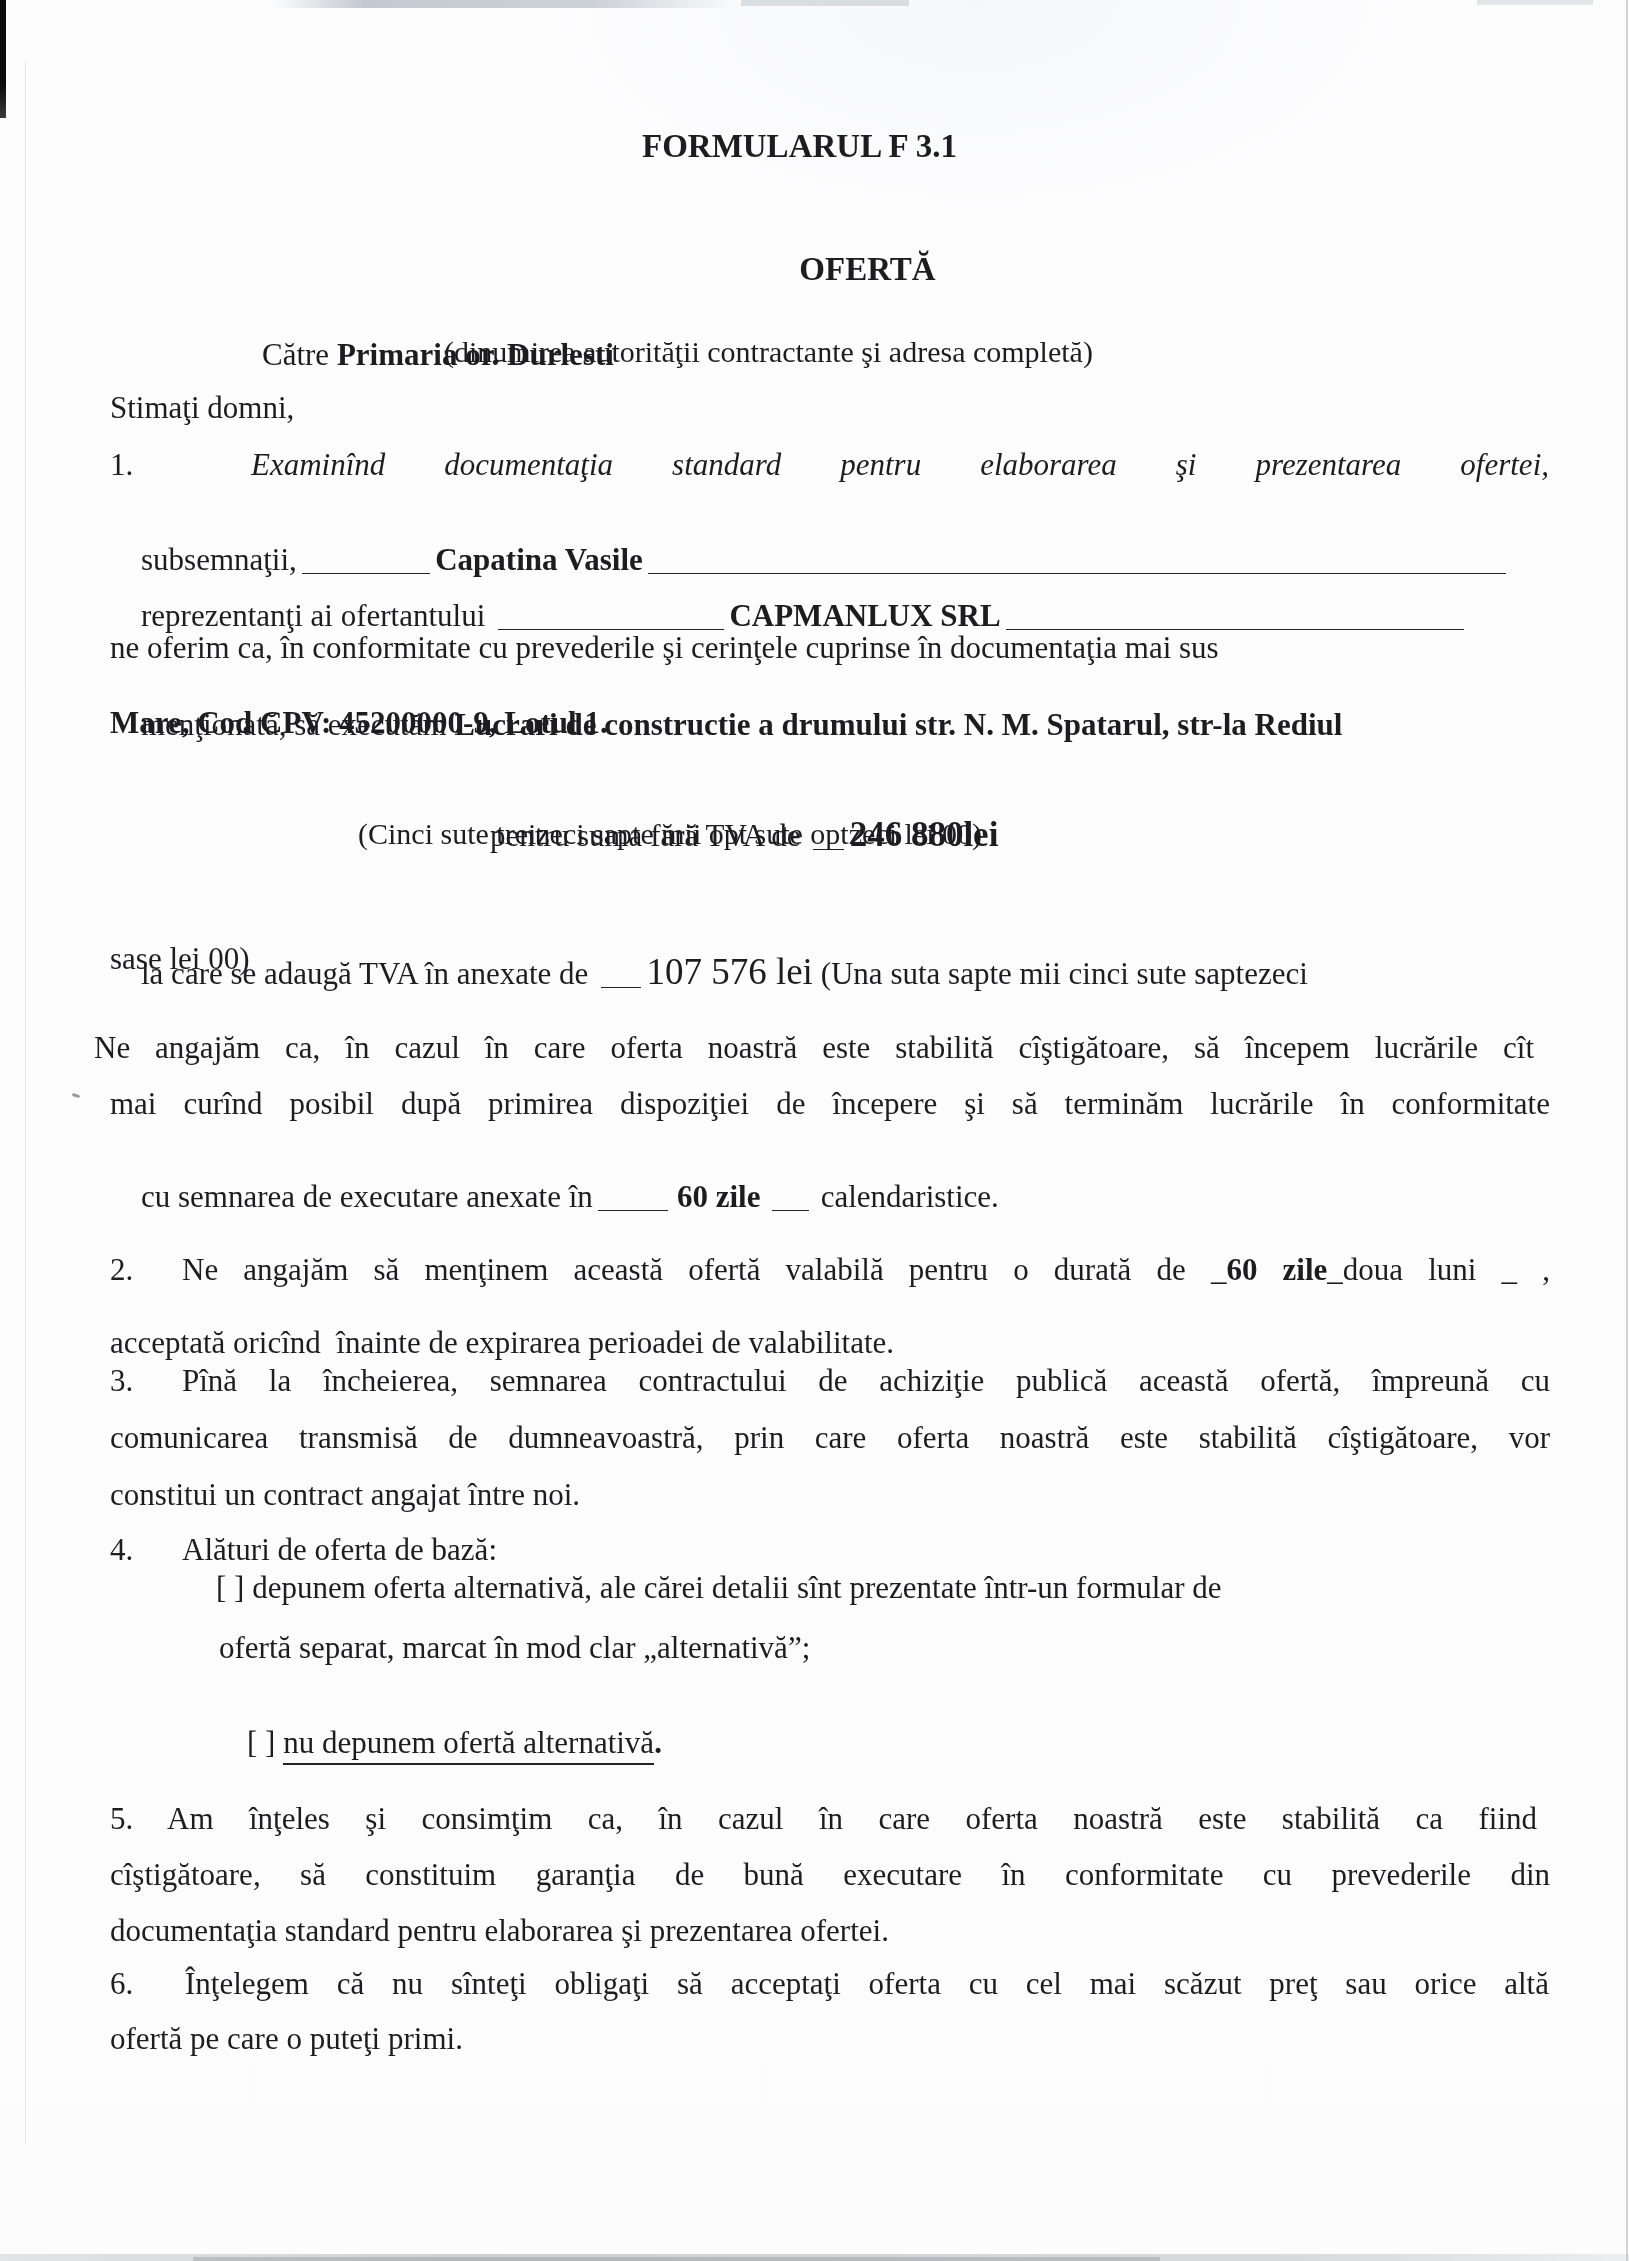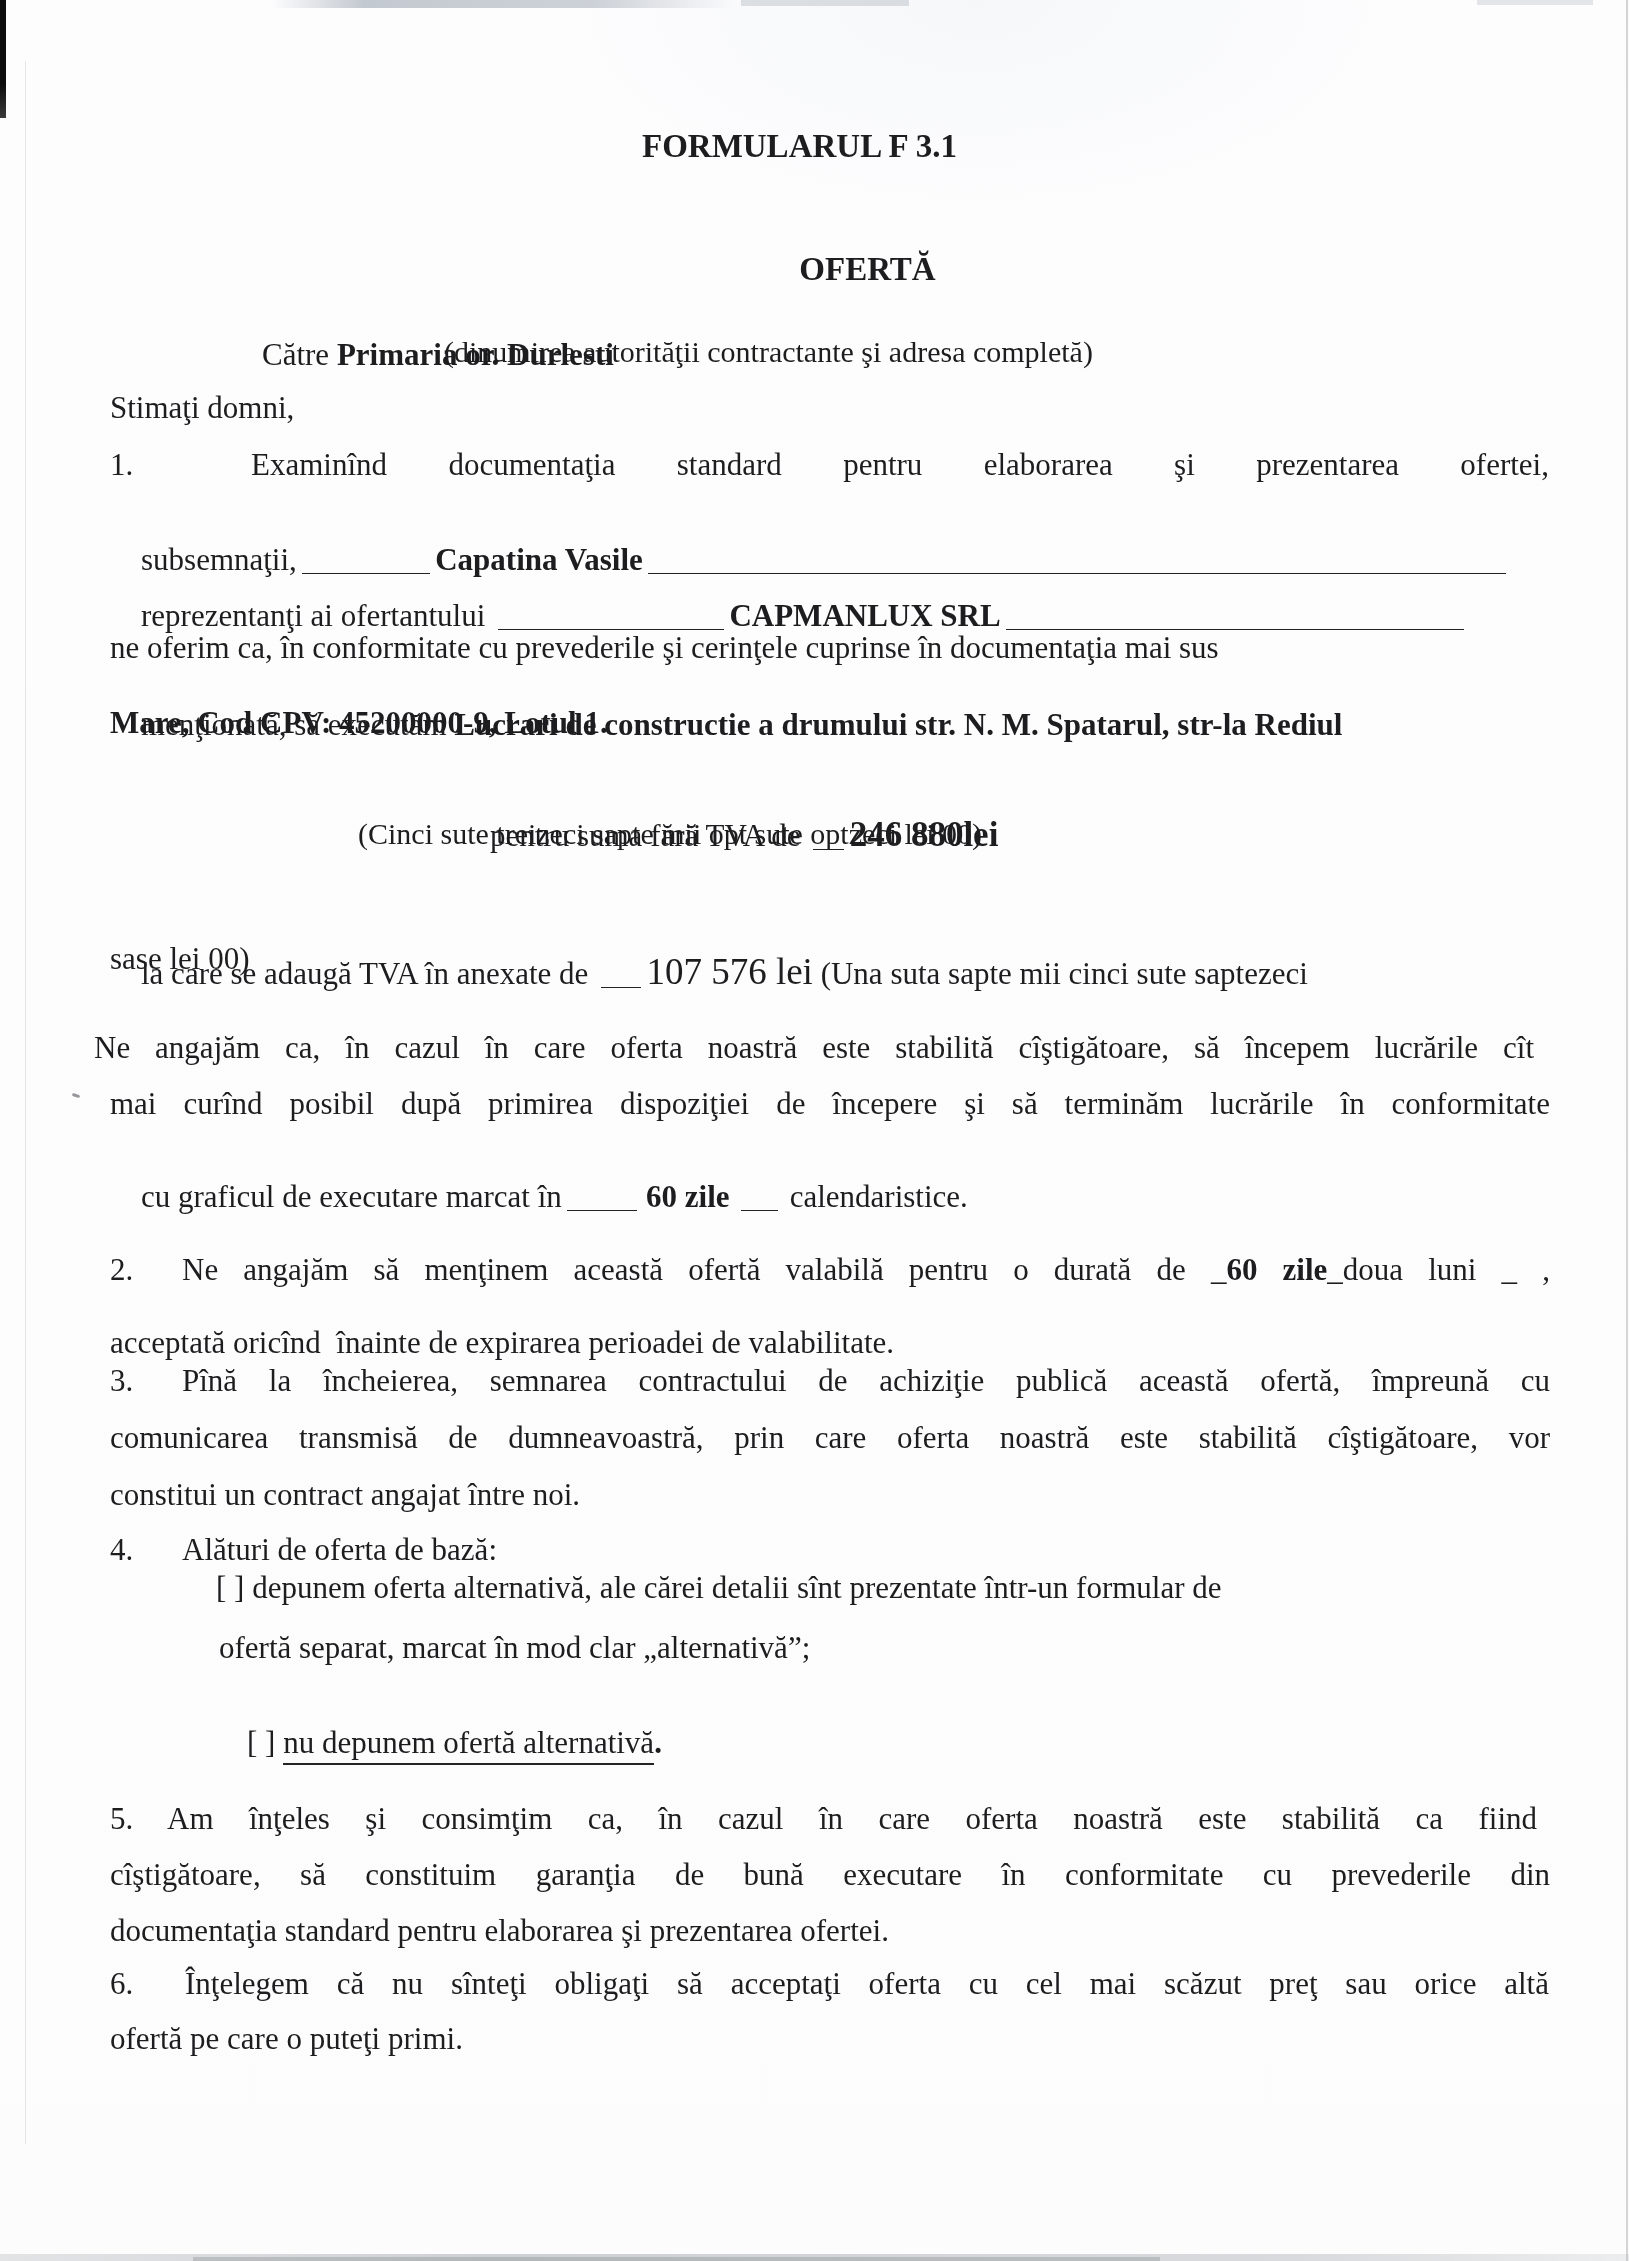--- a/index.html
+++ b/index.html
@@ -65,21 +65,21 @@
   <div class="ln ttl" style="left:170px;top:249px;width:1395px;">OFERTĂ</div>
 
   <div class="ln" style="left:231px;top:297px;">
     <span>Către </span><span class="b">Primaria or. Durlesti</span>
   </div>
   <div class="ln sm" style="left:444px;top:333px;">(dinumirea autorităţii contractante şi adresa completă)</div>
 
   <div class="ln" style="left:110px;top:389px;">Stimaţi domni,</div>
 
   <div class="ln" style="left:110px;top:446px;">1.</div>
-  <div class="ln just" style="left:251px;top:446px;width:1298px;">Examinînd documentaţia standard pentru elaborarea şi prezentarea ofertei,</div>
+  <div class="ln just" style="left:251px;top:446px;width:1298px;font-style:italic;">Examinînd documentaţia standard pentru elaborarea şi prezentarea ofertei,</div>
 
   <div class="ln" style="left:110px;top:502px;">
     <span>subsemnaţii,</span><span class="blank" style="width:128px;"></span><span class="b">Capatina Vasile</span><span class="blank" style="width:858px;"></span>
   </div>
 
   <div class="ln" style="left:110px;top:558px;">
     <span>reprezentanţi ai ofertantului </span><span class="blank" style="width:226px;"></span><span class="b">CAPMANLUX SRL</span><span class="blank" style="width:458px;"></span>
   </div>
 
   <div class="ln" style="left:110px;top:629px;">ne oferim ca, în conformitate cu prevederile şi cerinţele cuprinse în documentaţia mai sus</div>
@@ -94,21 +94,21 @@
   <div class="ln sm" style="left:358px;top:815px;">(Cinci sute treizeci sapte mii opt sute optzeci lei 00)</div>
 
   <div class="ln" style="left:110px;top:910px;">
     <span>la care se adaugă TVA în anexate de </span><span class="blank" style="width:40px;"></span><span class="big">107 576 lei</span><span> (Una suta sapte mii cinci sute saptezeci</span>
   </div>
   <div class="ln" style="left:110px;top:940px;text-align:center;">sase lei 00)</div>
 
   <div class="ln just" style="left:94px;top:1029px;width:1440px;">Ne angajăm ca, în cazul în care oferta noastră este stabilită cîştigătoare, să începem lucrările cît</div>
   <div class="ln just" style="left:110px;top:1085px;width:1440px;">mai curînd posibil după primirea dispoziţiei de începere şi să terminăm lucrările în conformitate</div>
   <div class="ln" style="left:110px;top:1139px;">
-    <span>cu graficul de executare marcat în</span><span class="blank" style="width:70px;margin-right:9px;"></span><span class="b">60 zile</span><span class="blank" style="width:37px;margin:0 11.6px;"></span><span>calendaristice.</span>
+    <span>cu semnarea de executare anexate în</span><span class="blank" style="width:70px;margin-right:9px;"></span><span class="b">60 zile</span><span class="blank" style="width:37px;margin:0 11.6px;"></span><span>calendaristice.</span>
   </div>
 
   <div class="ln" style="left:110px;top:1251px;">2.</div>
   <div class="ln just" style="left:182px;top:1251px;width:1368px;">
     <span>Ne angajăm să menţinem această ofertă valabilă pentru o durată de _</span><span class="b">60 zile</span><span>_doua  luni _ ,</span>
   </div>
   <div class="ln" style="left:110px;top:1324px;">acceptată oricînd  înainte de expirarea perioadei de valabilitate.</div>
 
   <div class="ln" style="left:110px;top:1362px;">3.</div>
   <div class="ln just" style="left:182px;top:1362px;width:1368px;">Pînă la încheierea, semnarea contractului de achiziţie publică această ofertă, împreună cu</div>

